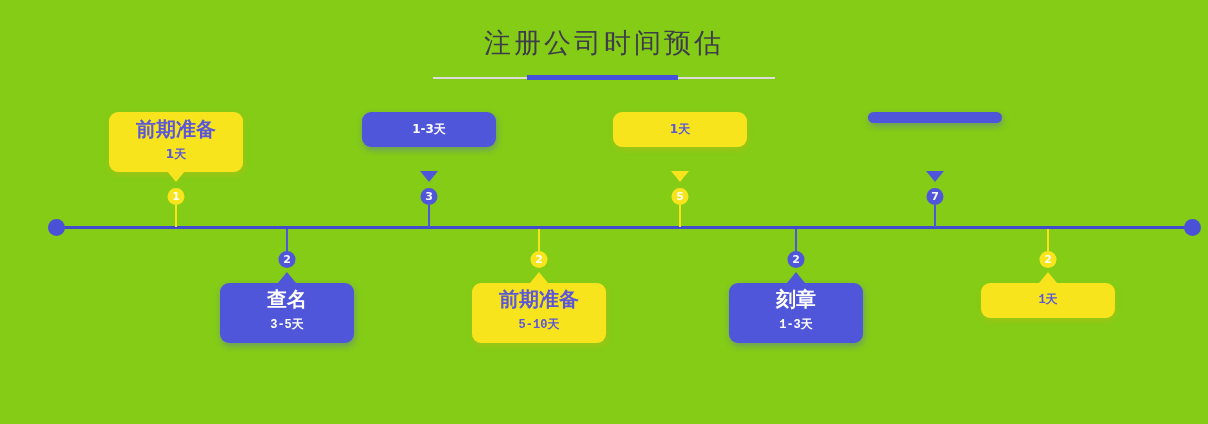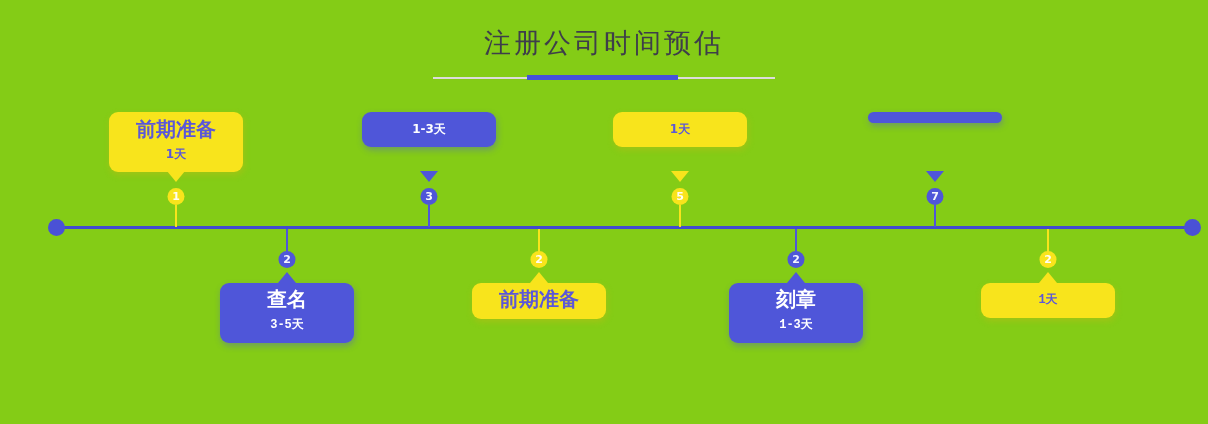--- a/index.html
+++ b/index.html
@@ -153,20 +153,21 @@
       <div class="bubble-duration">1-3天</div>
     </div>
     <div class="tail"></div>
     <div class="step">3</div>
     <div class="connector"></div>
   </div>
 
   <div class="event below yellow" style="--x:539px">
     <div class="bubble">
       <div class="bubble-label">前期准备</div>
+      <div class="bubble-duration">5-10天</div>
     </div>
     <div class="tail"></div>
     <div class="step">2</div>
     <div class="connector"></div>
   </div>
 
   <div class="event above yellow" style="--x:680px">
     <div class="bubble">
       <div class="bubble-duration">1天</div>
     </div>

